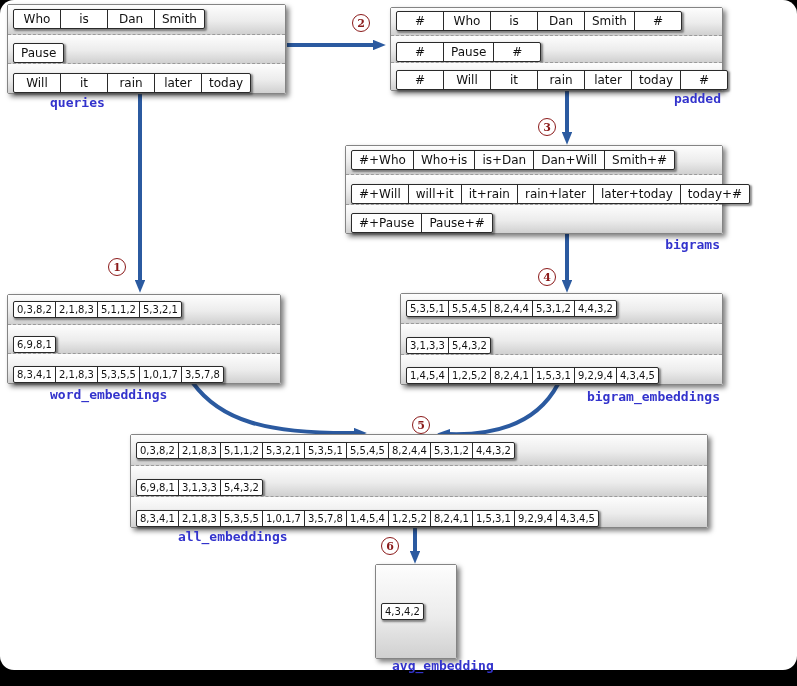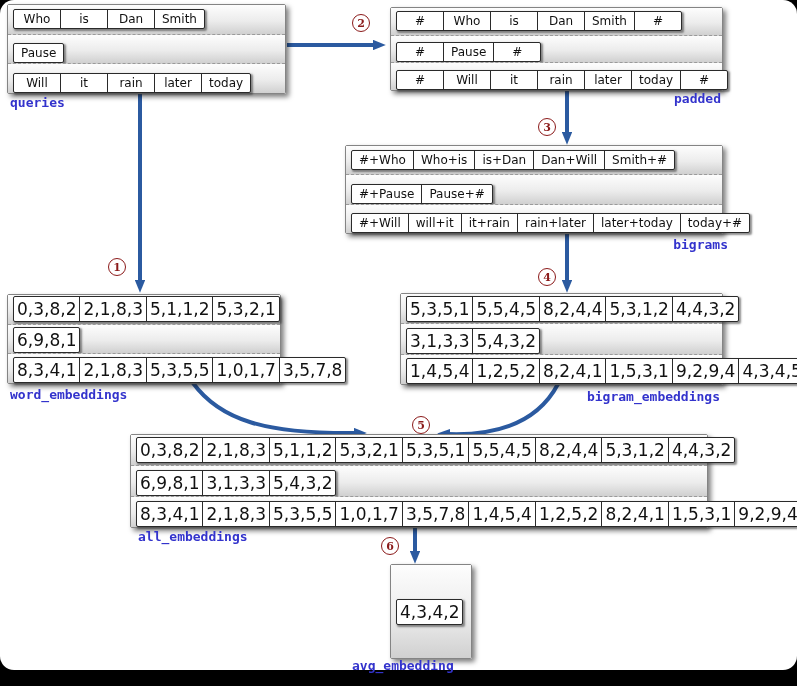--- a/index.html
+++ b/index.html
@@ -17,24 +17,24 @@
   .panel-row{flex:1;display:flex;align-items:center;padding:0 5px;
              background:linear-gradient(180deg,#fdfdfd 0%,#ececec 55%,#d0d0d0 100%);}
   .panel-row + .panel-row{border-top:1px dashed #9a9a9a;align-items:flex-end;}
 
   .cell-group{display:inline-flex;background:#fff;border:1.5px solid #2a2a2a;
               border-radius:2px;box-shadow:1.5px 1.5px 2px rgba(50,50,50,0.55);}
   .cell{display:inline-block;text-align:center;white-space:nowrap;color:#111;
         border-right:1px solid #2a2a2a;padding:2px 7px;}
   .cell:last-child{border-right:none;}
   .words .cell{font-size:12px;min-width:32px;}
-  .nums  .cell{font-size:17px;min-width:34px;padding:2px 3px;}
+  .nums  .cell{font-size:10px;min-width:34px;padding:2px 3px;}
 
   .plabel{position:absolute;font-family:"DejaVu Sans Mono", monospace;
-          font-size:13px;font-weight:bold;color:var(--label,#3333cc);white-space:nowrap;}
+          font-size:13px;font-weight:bold;color:var(--label,#3333cc);white-space:nowrap;margin-left:40px;}
 
   .step{position:absolute;width:16px;height:16px;border:1.6px solid var(--step,#8b1a1a);
         border-radius:50%;display:flex;align-items:center;justify-content:center;
         color:var(--step,#8b1a1a);font-family:"DejaVu Serif", serif;
         font-size:11px;font-weight:bold;background:#fff;}
 </style>
 </head>
 <body>
 
 <div class="stage">
@@ -114,32 +114,32 @@
           <div class="cell-group">
             <span class="cell">#+Who</span>
             <span class="cell">Who+is</span>
             <span class="cell">is+Dan</span>
             <span class="cell">Dan+Will</span>
             <span class="cell">Smith+#</span>
           </div>
         </div>
         <div class="panel-row">
           <div class="cell-group">
-            <span class="cell">#+Pause</span>
-            <span class="cell">Pause+#</span>
-          </div>
-        </div>
-        <div class="panel-row">
-          <div class="cell-group">
             <span class="cell">#+Will</span>
             <span class="cell">will+it</span>
             <span class="cell">it+rain</span>
             <span class="cell">rain+later</span>
             <span class="cell">later+today</span>
             <span class="cell">today+#</span>
+          </div>
+        </div>
+        <div class="panel-row">
+          <div class="cell-group">
+            <span class="cell">#+Pause</span>
+            <span class="cell">Pause+#</span>
           </div>
         </div>
       </section>
     <section class="panel nums" style="left:7px;top:294px;width:272px;height:88px">
         <div class="panel-row">
           <div class="cell-group">
             <span class="cell">0,3,8,2</span>
             <span class="cell">2,1,8,3</span>
             <span class="cell">5,1,1,2</span>
             <span class="cell">5,3,2,1</span>
@@ -217,31 +217,31 @@
             <span class="cell">3,5,7,8</span>
             <span class="cell">1,4,5,4</span>
             <span class="cell">1,2,5,2</span>
             <span class="cell">8,2,4,1</span>
             <span class="cell">1,5,3,1</span>
             <span class="cell">9,2,9,4</span>
             <span class="cell">4,3,4,5</span>
           </div>
         </div>
       </section>
-    <section class="panel nums" style="left:390px;top:564px;width:80px;height:93px">
+    <section class="panel nums" style="left:375px;top:564px;width:80px;height:93px">
         <div class="panel-row">
           <div class="cell-group">
             <span class="cell">4,3,4,2</span>
           </div>
         </div>
       </section>
 
     <div class="plabel" style="left:10px;top:95px">queries</div>
     <div class="plabel" style="right:76px;top:91px">padded</div>
-    <div class="plabel" style="right:69px;top:237px">bigrams</div>
+    <div class="plabel" style="right:77px;top:237px">bigrams</div>
     <div class="plabel" style="left:10px;top:387px">word_embeddings</div>
     <div class="plabel" style="right:77px;top:389px">bigram_embeddings</div>
     <div class="plabel" style="left:138px;top:529px">all_embeddings</div>
     <div class="plabel" style="left:352px;top:658px">avg_embedding</div>
 
     <div class="step" style="left:108px;top:258px">1</div>
     <div class="step" style="left:352px;top:14px">2</div>
     <div class="step" style="left:538px;top:118px">3</div>
     <div class="step" style="left:538px;top:268px">4</div>
     <div class="step" style="left:412px;top:416px">5</div>

